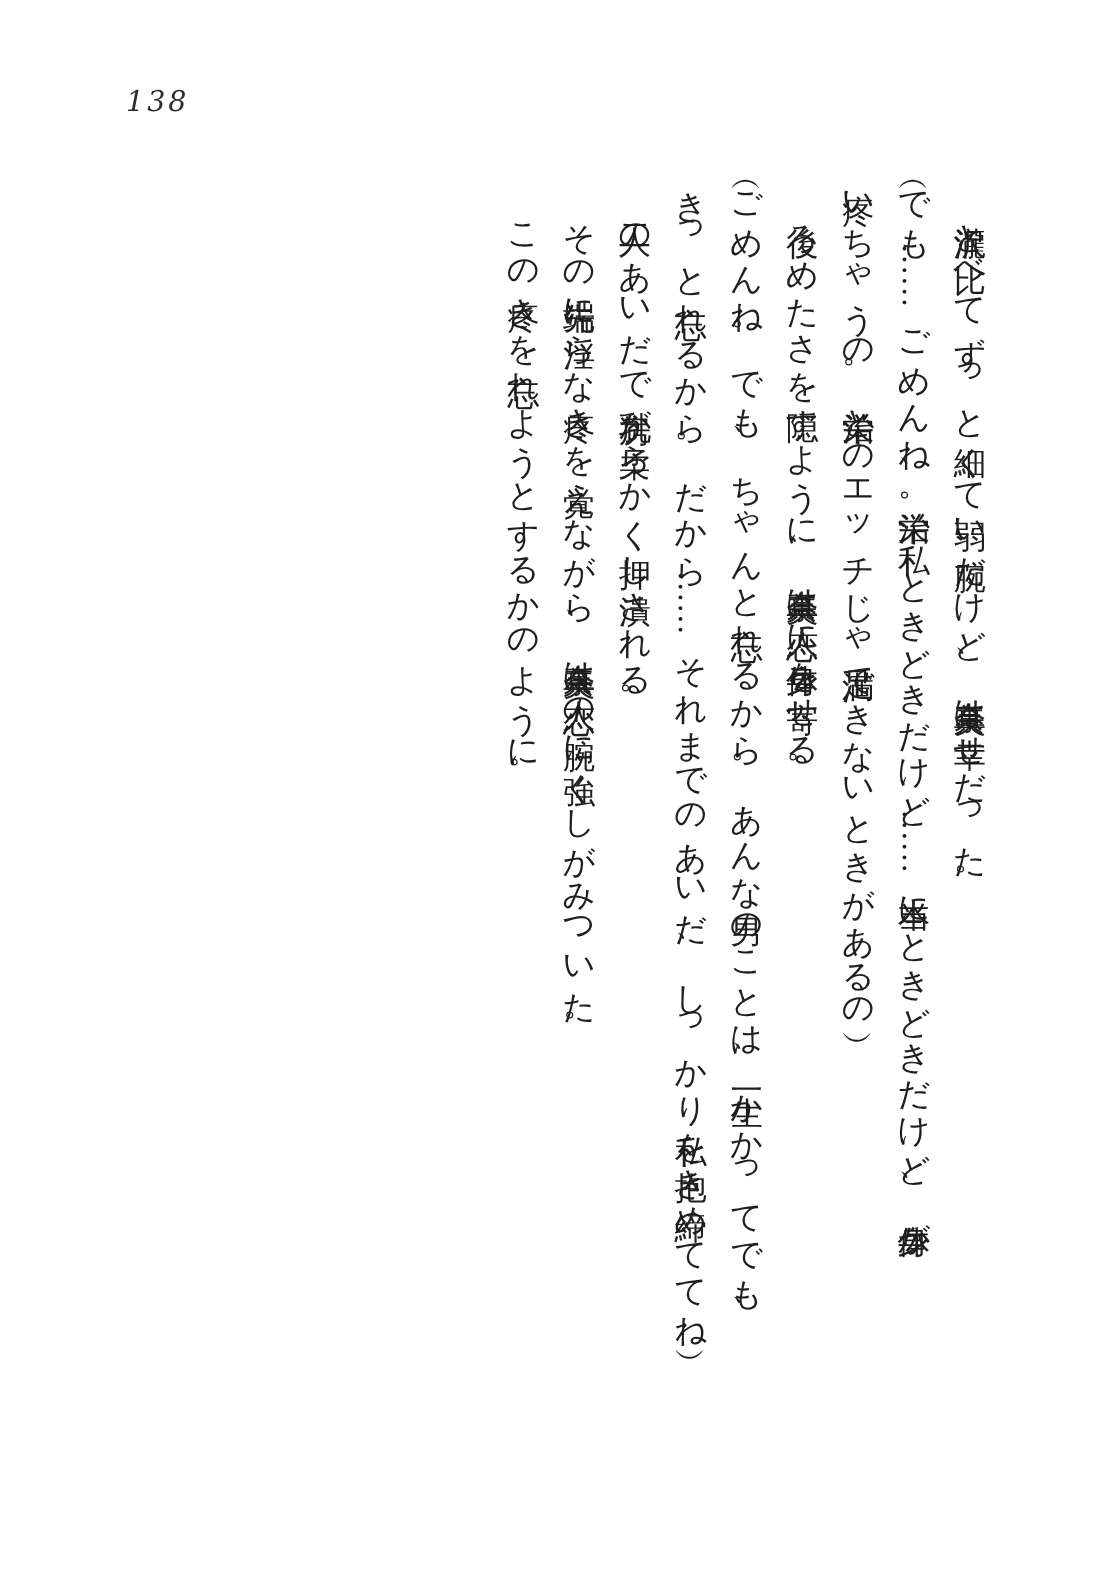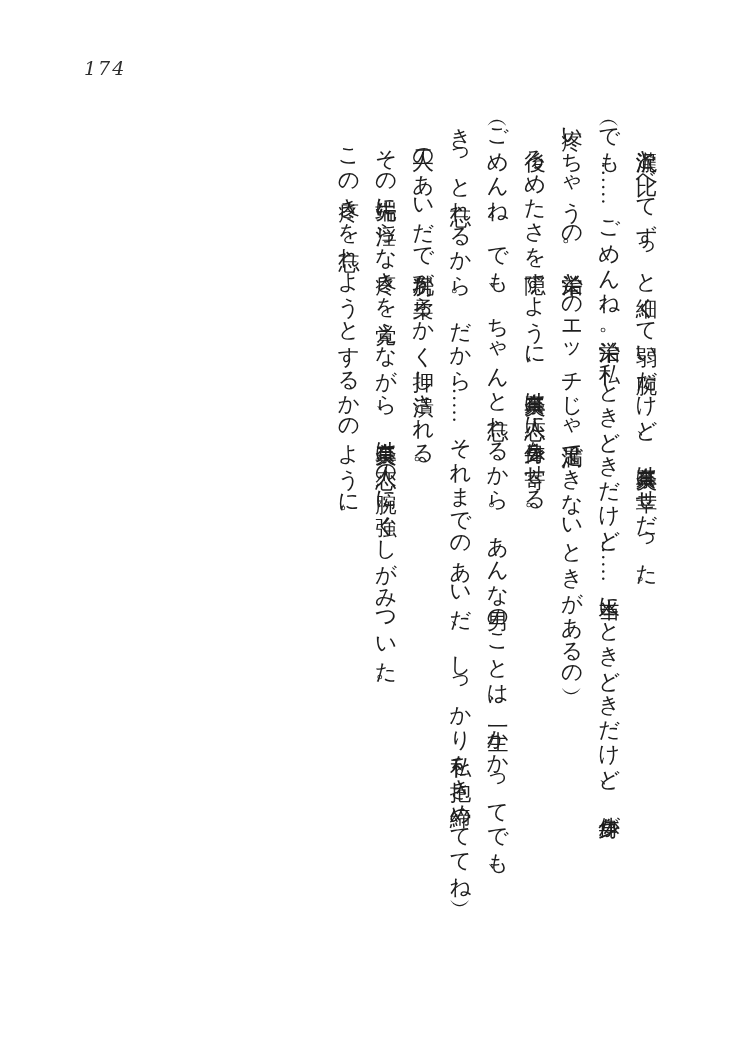--- a/index.html
+++ b/index.html
@@ -42,21 +42,21 @@
   .text-column {
     margin: 0;
     white-space: nowrap;
   }
 </style>
 </head>
 <body>
 
 <div class="page">
 
-  <div class="page-number">174</div>
+  <div class="page-number">138</div>
 
   <div class="text-block">
     <p class="text-column">　瀧沢と比べてずっと細くて弱い腕だけど、真奈美は幸せだった。</p>
     <p class="text-column">（でも……ごめんね、栄治。私、ときどきだけど……本当にときどきだけど、身体が</p>
     <p class="text-column">疼いちゃうの。栄治とのエッチじゃ満足できないときがあるの）</p>
     <p class="text-column">　後ろめたさを隠すように、真奈美は恋人に身体を寄せる。</p>
     <p class="text-column">（ごめんね。でも、ちゃんと忘れるから。あんな男のことは、一生かかってでも、</p>
     <p class="text-column">きっと忘れるから。だから……それまでのあいだ、しっかり私を抱き締めててね）</p>
     <p class="text-column">　二人のあいだで乳房が柔らかく押し潰される。</p>
     <p class="text-column">　その先端に淫らな疼きを覚えながら、真奈美は恋人の腕に強くしがみついた。</p>

